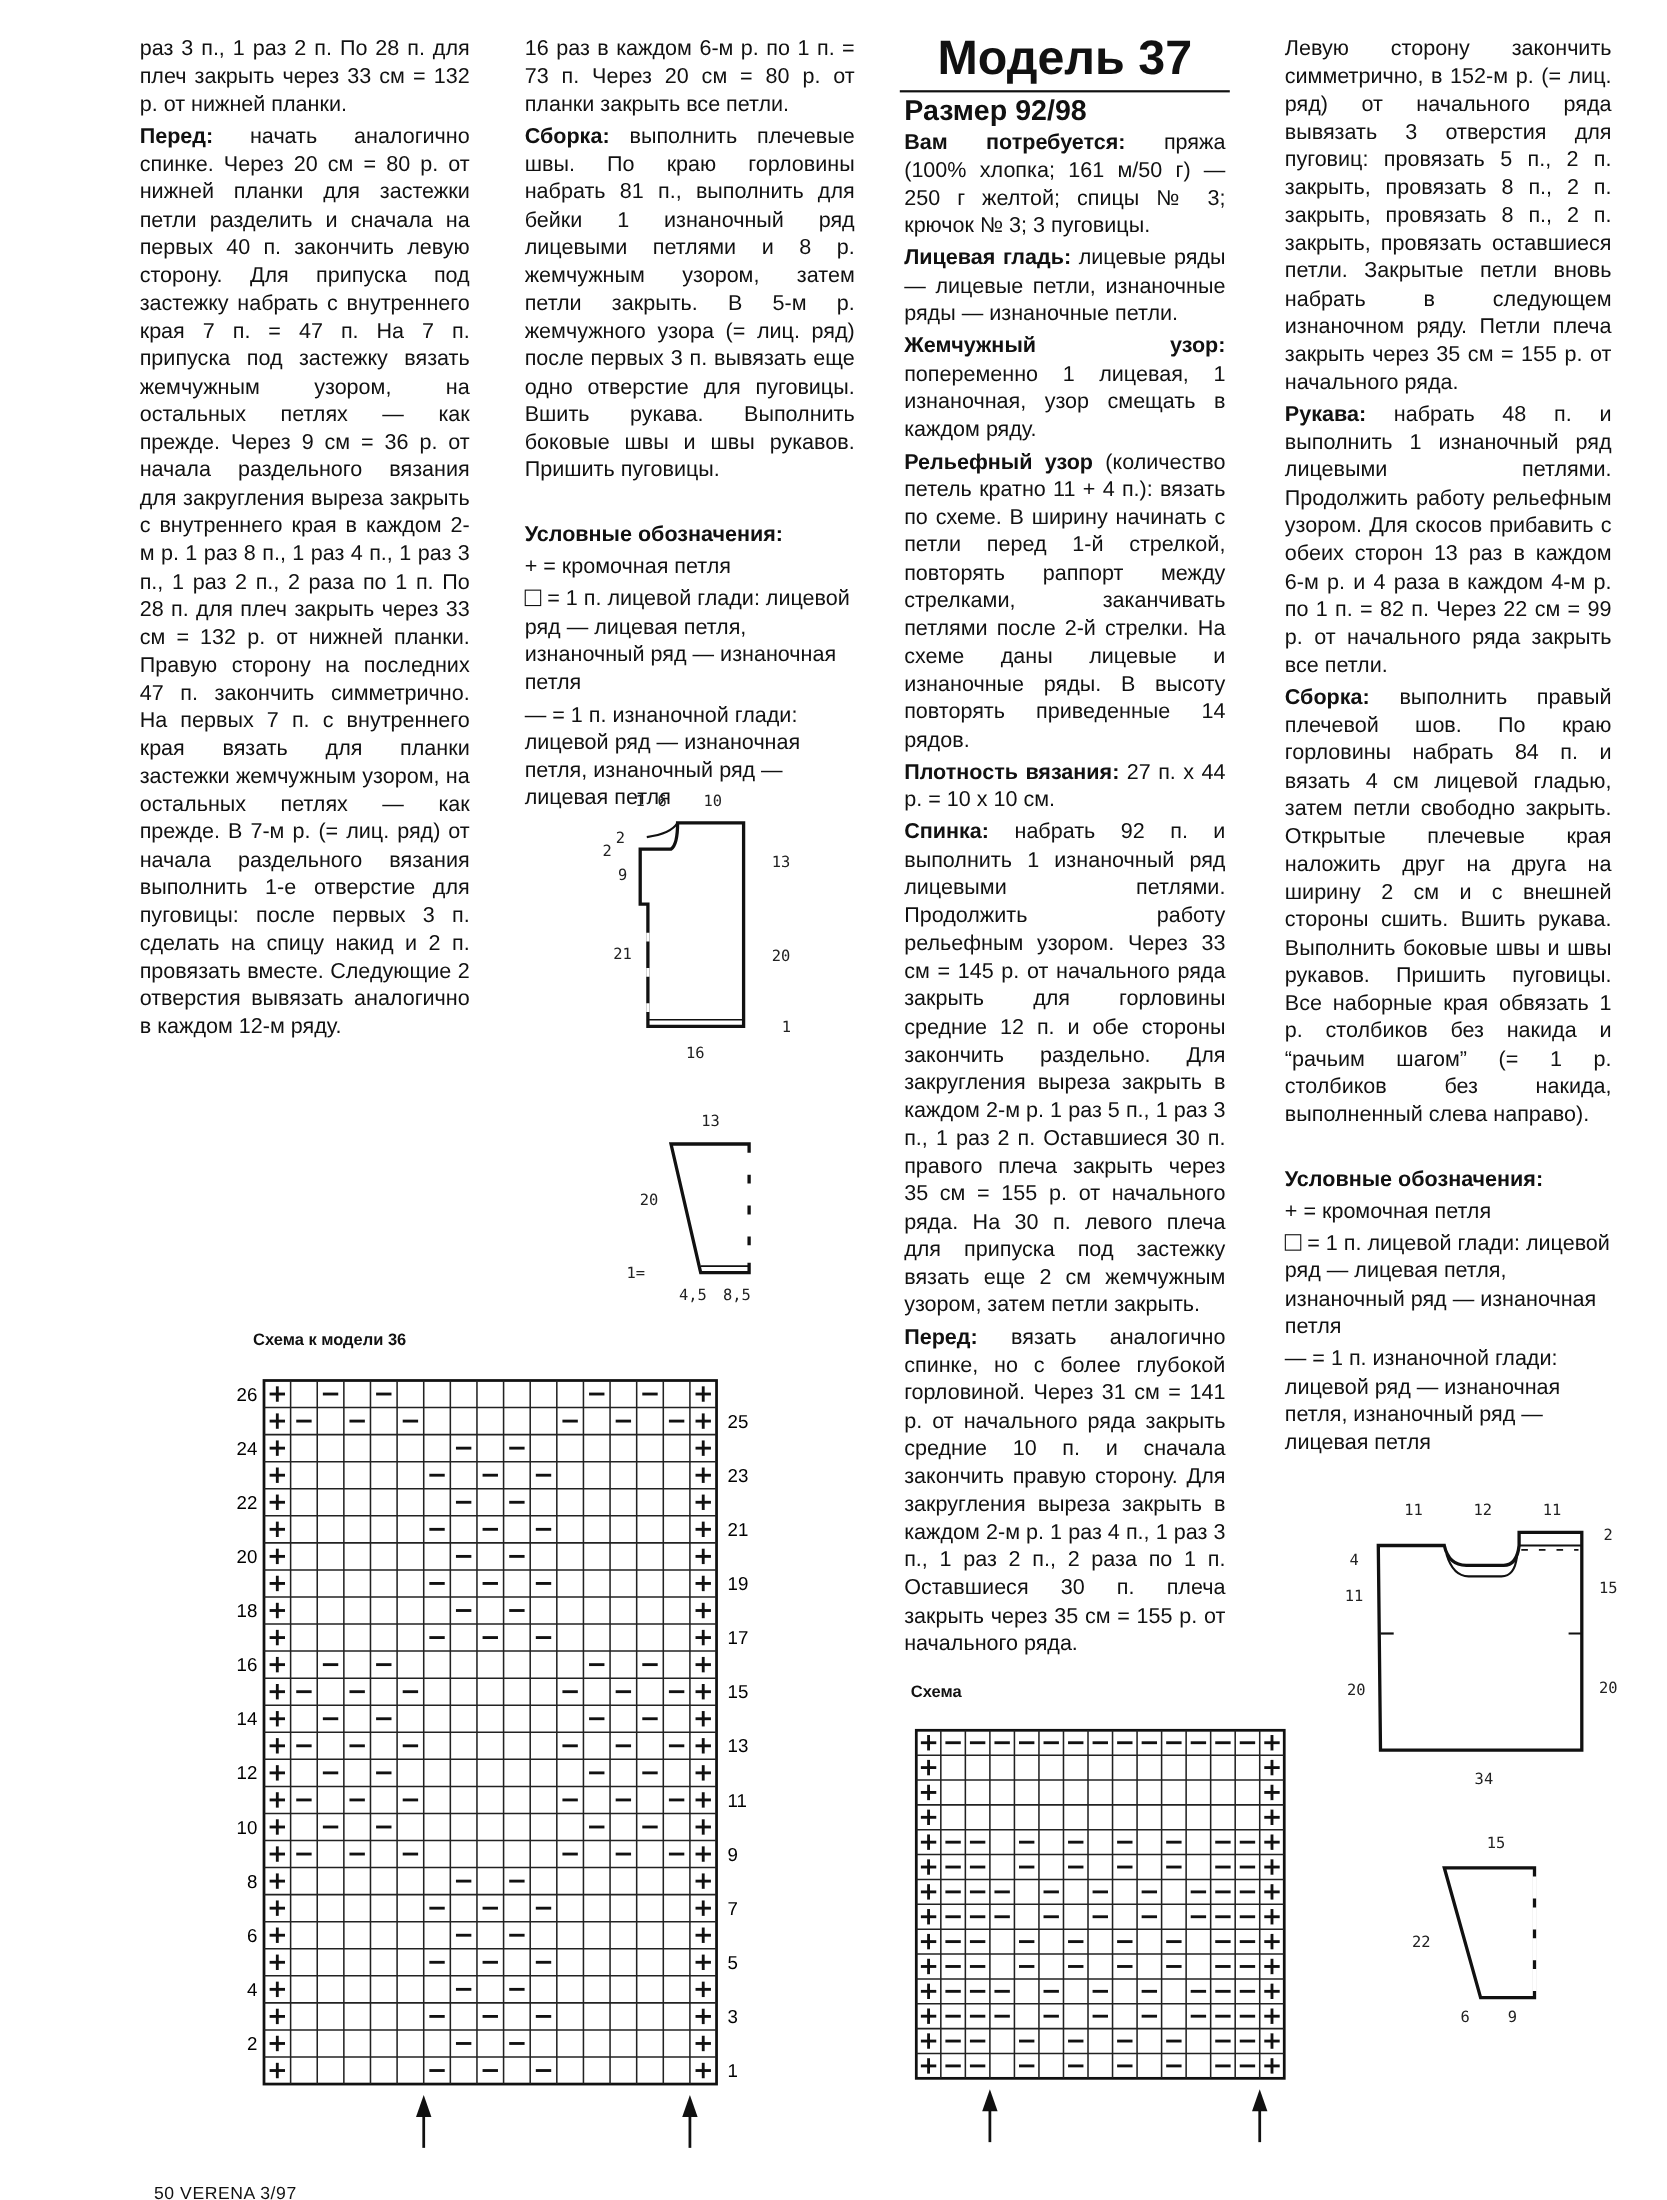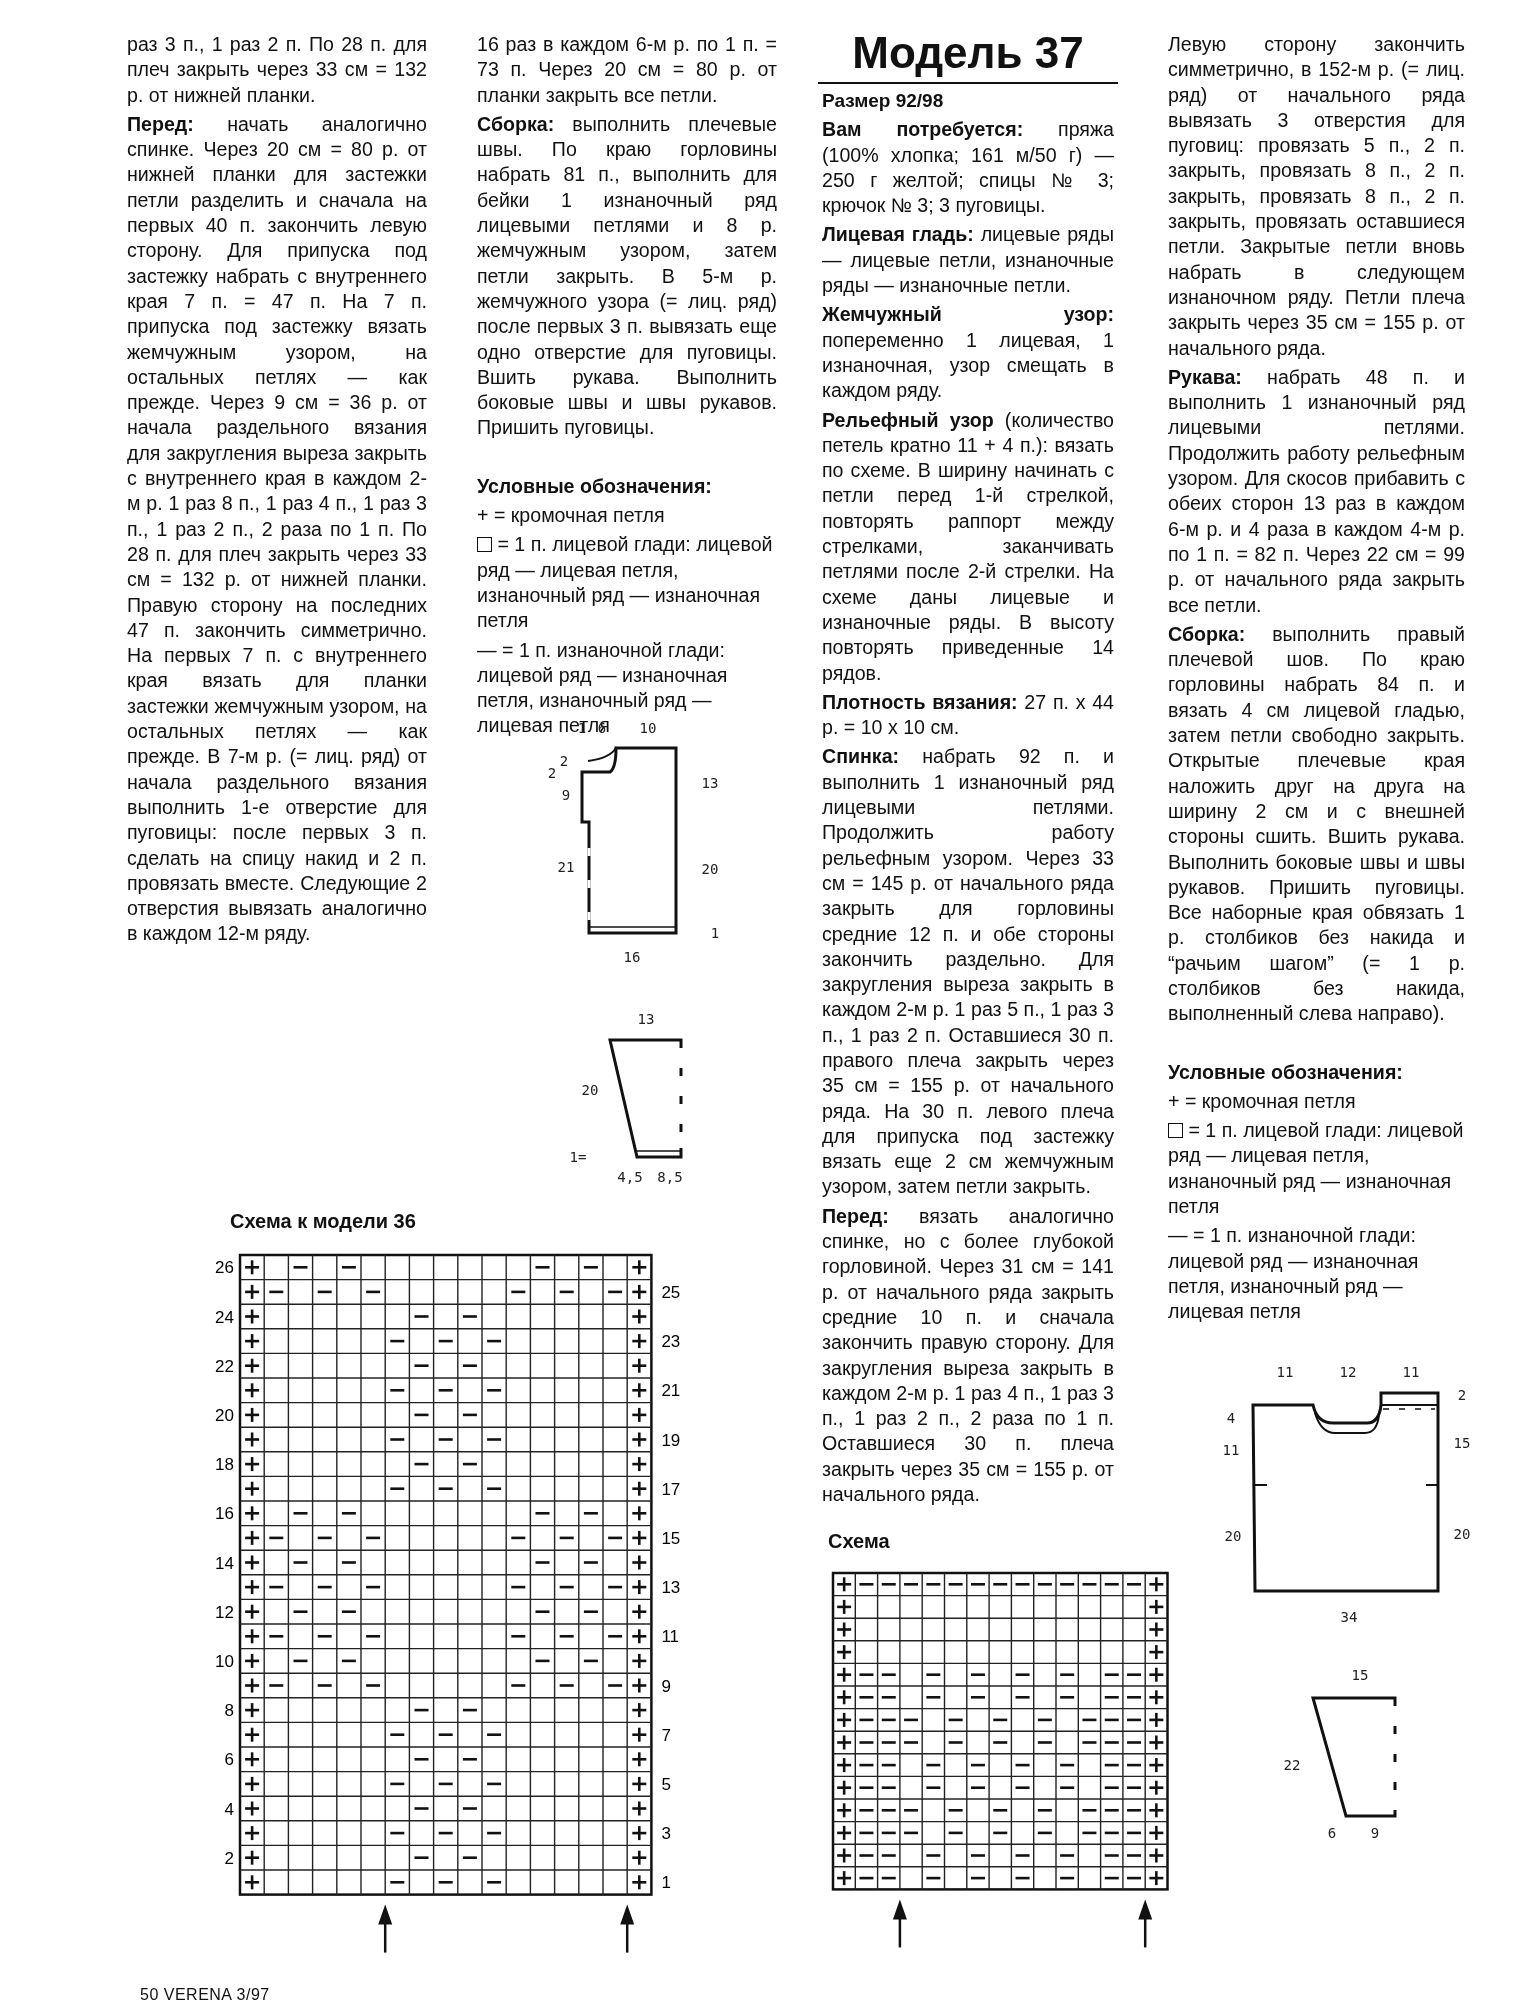--- a/index.html
+++ b/index.html
@@ -7,25 +7,25 @@
     font-family:"Liberation Sans", sans-serif; }
   .col { position:absolute; font-size:19.6px; line-height:25.3px; text-align:justify; }
   .col p { margin:4px; }
   .col b { font-weight:bold; }
   #c1 { left:123px; top:28px; width:308px; }
   #c2 { left:473px; top:28px; width:308px; }
   #c3 { left:818px; top:28px; width:300px; }
   #c4 { left:1164px; top:28px; width:305px; }
   .gap { height:25px; }
   .model-title { font-size:44px; font-weight:bold; line-height:50px; margin:0; border-bottom:2px solid #111; padding-bottom:4px; width:300px; text-align:center; }
-  .size { font-weight:bold; font-size:19px; margin:18px 0 26px 0; text-align:left; }
+  .size { font-weight:bold; font-size:26px; margin:18px 0 26px 0; text-align:left; }
   .legend-title { font-weight:bold; text-align:left; }
   .legend p { text-align:left; }
   .sq { display:inline-block; width:13px; height:13px; border:1.5px solid #111; vertical-align:-1px; }
-  .schema-title { position:absolute; font-weight:bold; font-size:20px; }
+  .schema-title { position:absolute; font-weight:bold; font-size:15px; }
   #s36title { left:230px; top:1210px; }
   #s37title { left:828px; top:1530px; }
   svg { position:absolute; overflow:visible; }
   svg text { font-family:"Liberation Sans", sans-serif; }
   .dtext { font-family:"DejaVu Sans Mono", monospace; font-size:14px; fill:#222; }
   .footer { position:absolute; left:140px; top:1986px; font-size:16px; letter-spacing:0.5px;text-decoration:underline; }
 </style>
 </head>
 <body>
 

